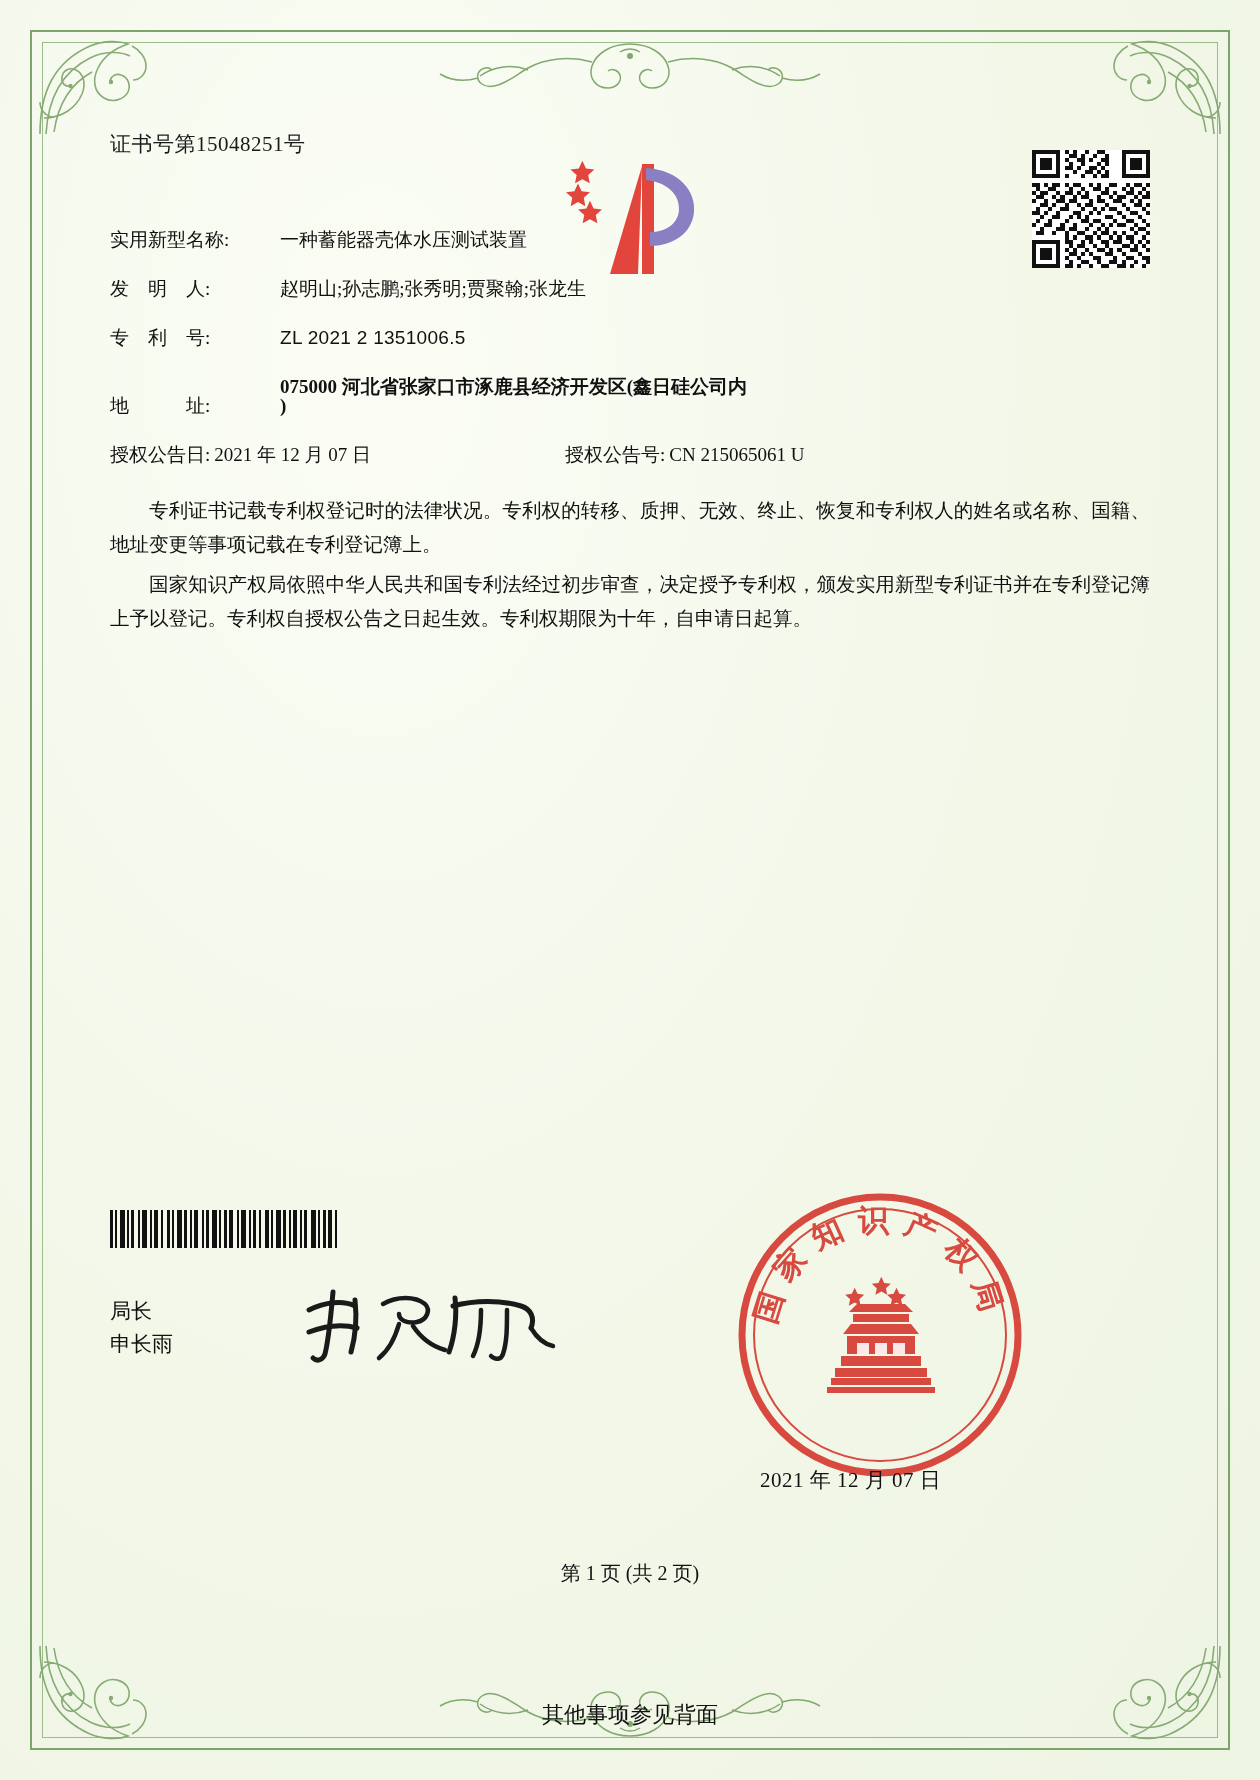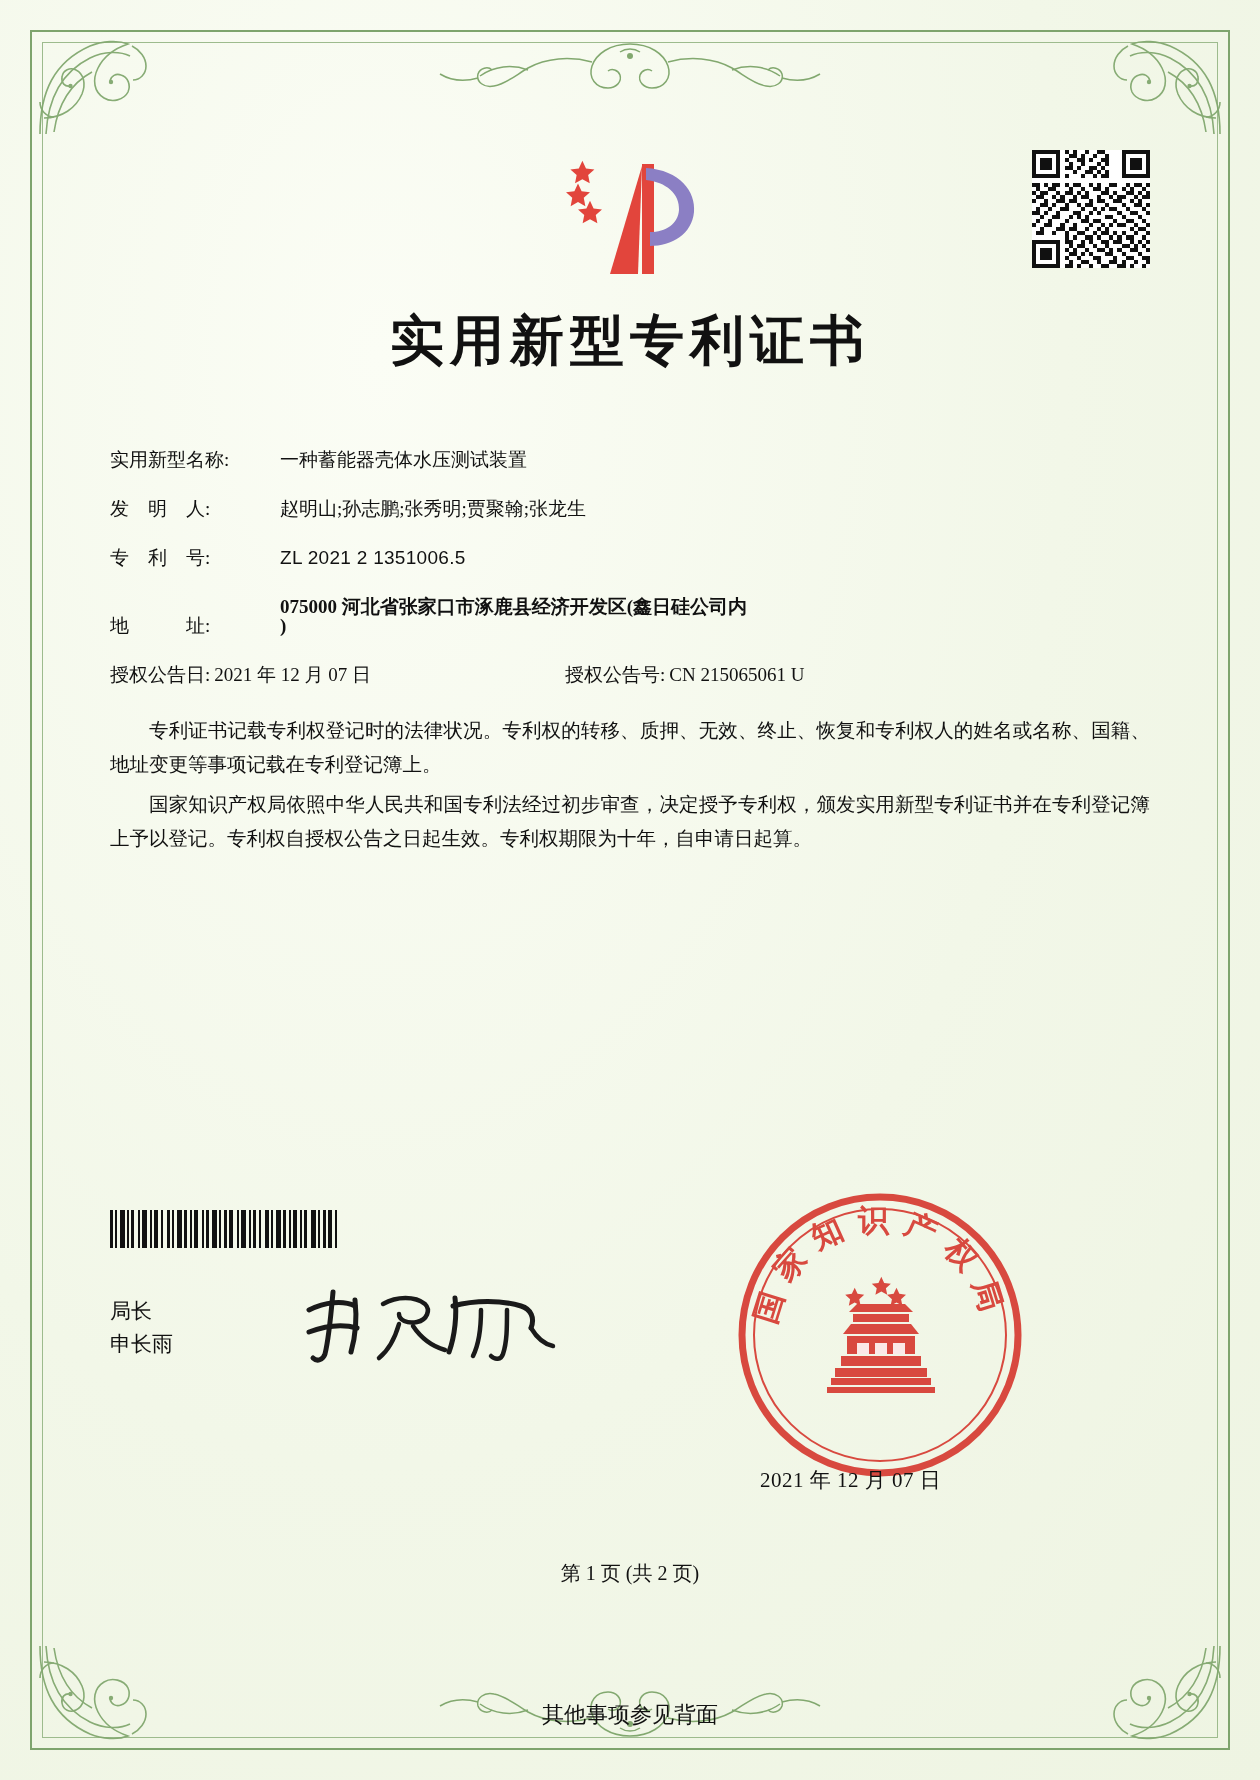--- a/index.html
+++ b/index.html
@@ -301,20 +301,21 @@
       <path d="M312 36 C328 30 346 32 360 42"></path>
       <path d="M58 44 C44 48 30 46 20 40"></path>
       <path d="M362 44 C376 48 390 46 400 40"></path>
       <path d="M200 18 C206 14 214 14 220 18"></path>
       <circle cx="210" cy="22" r="3" fill="currentColor" stroke="none"></circle>
     </svg>
   </div>
 
   <div class="content">
 
+    <div class="cert-no">证书号第15048251号</div>
 
     <div class="logo-wrap">
       <svg viewBox="0 0 160 140" width="160" height="140">
         <path d="M92 14 L92 124 L104 124 L104 14 Z" fill="#e2453c"></path>
         <path d="M96 18 C130 20 146 42 144 62 C142 84 122 96 100 96 L100 82 C116 82 128 74 129 60 C130 44 116 32 96 30 Z" fill="#8b7fc4"></path>
         <path d="M92 16 L60 124 L88 124 Z" fill="#e2453c"></path>
         <path d="M86 30 L62 118 L78 118 Z" fill="#f7f9f0" opacity="0.0"></path>
         <g fill="#e2453c">
           <path d="M58 26 l4.5 9.5 10.5 1.3 -7.8 7 2 10.4 -9.2 -5.1 -9.2 5.1 2 -10.4 -7.8 -7 10.5 -1.3 Z" transform="translate(-14,-10) scale(0.8)"></path>
           <path d="M40 62 l4.5 9.5 10.5 1.3 -7.8 7 2 10.4 -9.2 -5.1 -9.2 5.1 2 -10.4 -7.8 -7 10.5 -1.3 Z" transform="translate(-4,-16) scale(0.8)"></path>
@@ -545,21 +546,20 @@
             <rect x="11" y="28" width="1" height="1"></rect>
             <rect x="14" y="28" width="1" height="1"></rect>
             <rect x="17" y="28" width="2" height="1"></rect>
           <rect x="21" y="28" width="2" height="1"></rect>
             <rect x="24" y="28" width="1" height="1"></rect>
             <rect x="27" y="28" width="1" height="1"></rect>
         </g>
       </svg>
     </div>
 
-    <div class="title">实用新型专利证书</div>
 
     <div class="fields">
 
       <div class="frow">
         <div class="flabel tight">
           <span>实用新型名称</span><span class="fcolon">:</span>
         </div>
         <div class="fvalue">一种蓄能器壳体水压测试装置</div>
       </div>
 

